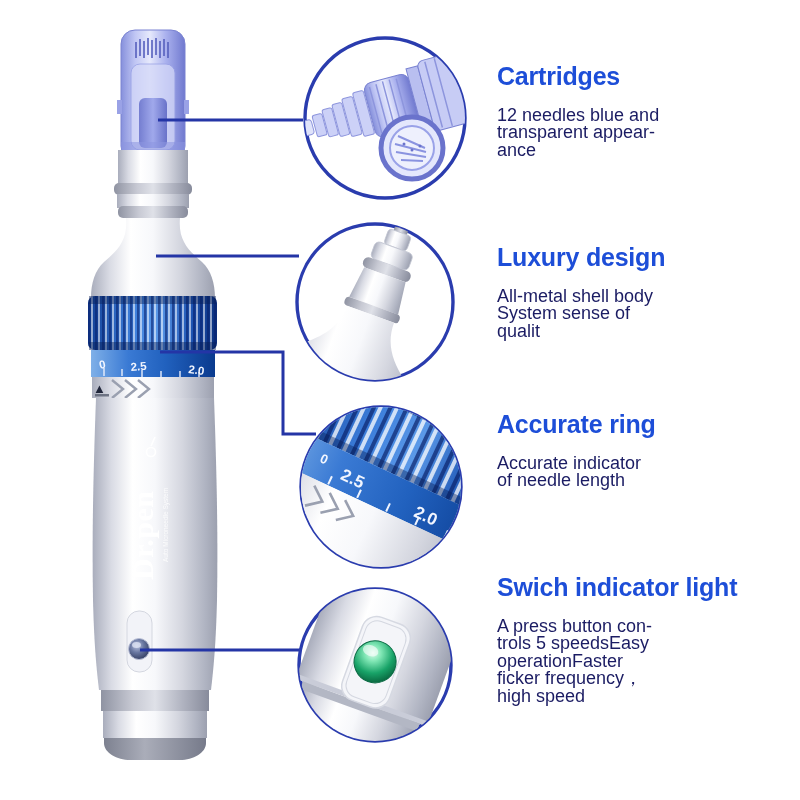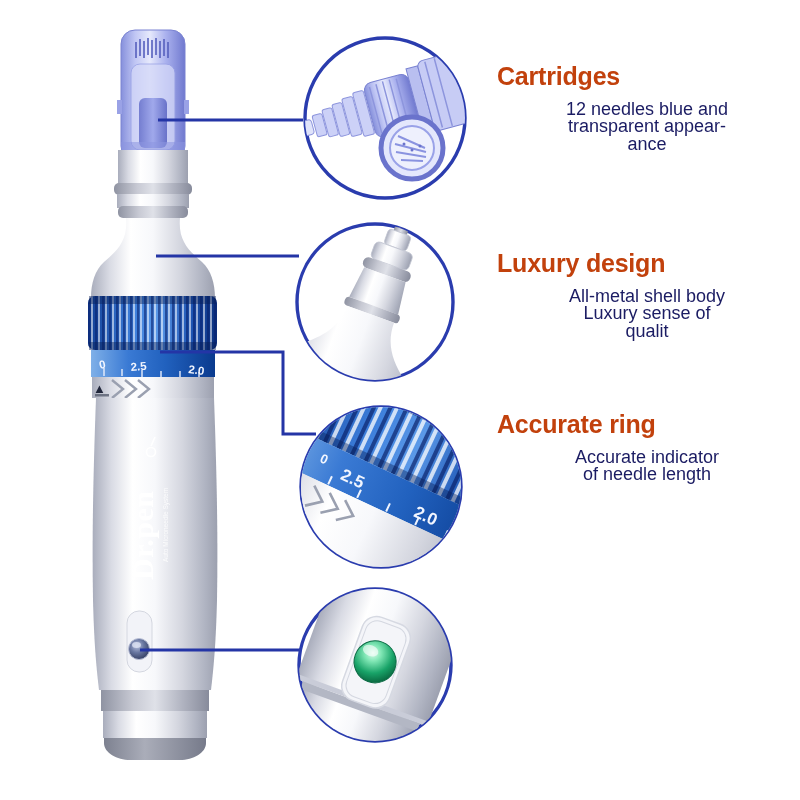--- a/index.html
+++ b/index.html
@@ -4,25 +4,25 @@
 <style>
   html,body{margin:0;padding:0;background:#fff;}
   .stage{
     position:relative;width:800px;height:800px;background:#fff;overflow:hidden;
     font-family:"Liberation Sans", sans-serif;
   }
   .stage svg{position:absolute;left:0;top:0;}
   .callout{position:absolute;left:497px;width:300px;color:#1b1c63;}
   .callout h2{
     margin:0;font-weight:700;font-size:25px;line-height:1.1;
-    white-space:nowrap;letter-spacing:-0.2px;color:#c2410c;
+    white-space:nowrap;letter-spacing:-0.2px;color:#1d4ed8;
   }
   .callout p{
-    margin:10px 0 0;font-size:18px;line-height:17.5px;
-    white-space:pre-line;color:#1b1c63;text-align:center;
+    margin:16px 0 0;font-size:18px;line-height:17.5px;
+    white-space:pre-line;color:#1b1c63;
   }
   .svgtext{font-family:"Liberation Sans", sans-serif;font-weight:bold;}
   .brand{font-family:"Liberation Serif", serif;font-weight:bold;}
 </style>
 </head>
 <body>
 
 <div class="stage">
 
 <svg width="800" height="800" viewBox="0 0 800 800">
@@ -255,27 +255,35 @@
   </g>
 </svg>
 
   <section class="callout" style="top:63px">
     <h2>Cartridges</h2>
     <p>12 needles blue and
 transparent appear-
 ance</p>
   </section>
 
-  <section class="callout" style="top:250px">
+  <section class="callout" style="top:244px">
     <h2>Luxury design</h2>
     <p>All-metal shell body
-Luxury sense of
+System sense of
 qualit</p>
   </section>
 
   <section class="callout" style="top:411px">
     <h2>Accurate ring</h2>
     <p>Accurate indicator
 of needle length</p>
   </section>
 
+  <section class="callout" style="top:574px">
+    <h2>Swich indicator light</h2>
+    <p>A press button con-
+trols 5 speedsEasy
+operationFaster
+ficker frequency，
+high speed</p>
+  </section>
 
 </div>
 
 </body></html>

